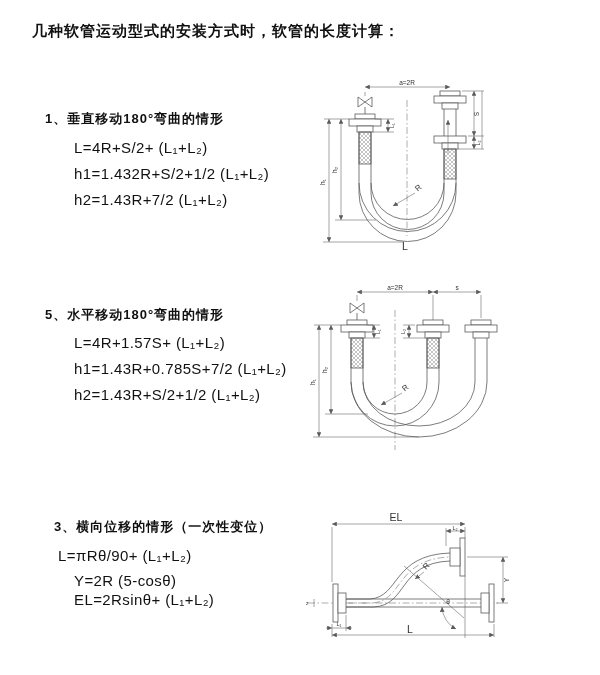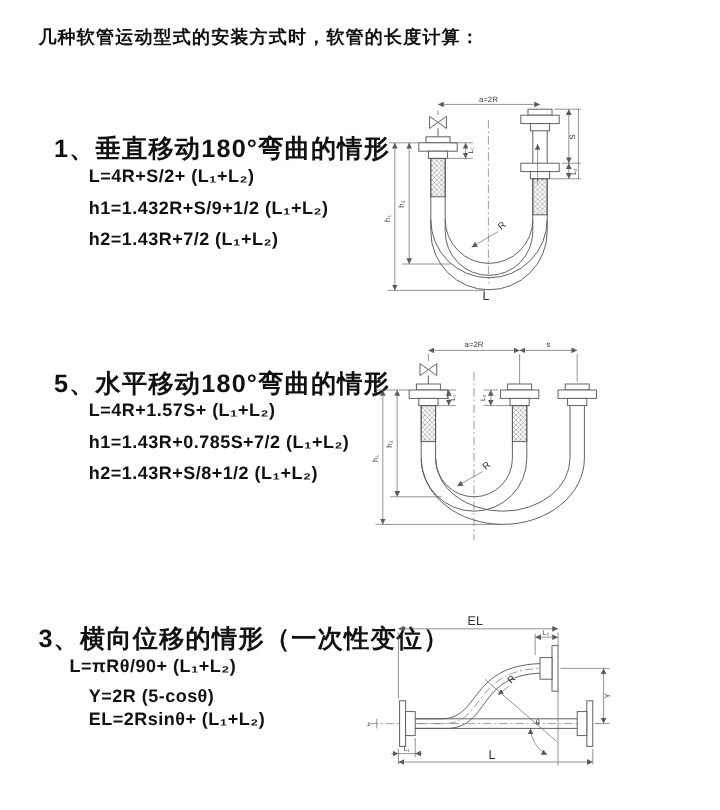--- a/index.html
+++ b/index.html
@@ -1,41 +1,41 @@
 <!DOCTYPE html>
 <html><head>
 <meta charset="utf-8">
 <style>
   html,body{margin:0;padding:0;background:#fff;}
   .page{position:relative;width:600px;height:675px;background:#fff;overflow:hidden;
         font-family:"Liberation Sans",sans-serif;color:#111;border-radius:24px;}
   .doc-title{position:absolute;left:32px;top:22px;font-size:15px;font-weight:700;letter-spacing:1px;}
-  .sec-heading{position:absolute;font-size:21px;font-weight:700;letter-spacing:1px;white-space:nowrap;}
-  .formula{position:absolute;font-size:15px;font-weight:700;letter-spacing:.4px;white-space:nowrap;}
+  .sec-heading{position:absolute;font-size:13px;font-weight:700;letter-spacing:1px;white-space:nowrap;}
+  .formula{position:absolute;font-size:15px;font-weight:400;letter-spacing:.4px;white-space:nowrap;}
   svg{position:absolute;overflow:visible;}
   svg text{font-family:"Liberation Sans",sans-serif;fill:#333;}
   .dl{stroke:#5b5b5b;stroke-width:.8;fill:none;}          
   .dm{stroke:#6a6a6a;stroke-width:.6;fill:none;}          
   .cl{stroke:#777;stroke-width:.6;fill:none;stroke-dasharray:7 2.5 1.5 2.5;} 
   .flg{stroke:#5b5b5b;stroke-width:.8;fill:#fff;}
   .hat{stroke:#5b5b5b;stroke-width:.8;}
   .t65{font-size:6.5px;} .t55{font-size:5.5px;} .t8{font-size:8px;} .t105{font-size:10.5px;} .t5{font-size:5px;}
   .arr{fill:#5b5b5b;}
 </style>
 </head>
 <body>
 
 <div class="page">
 
   <div class="doc-title">几种软管运动型式的安装方式时，软管的长度计算：</div>
 
   <section>
     <div class="sec-heading" style="left:45px;top:110px">1、垂直移动180°弯曲的情形</div>
     <div class="formula" style="left:74px;top:139px">L=4R+S/2+ (L₁+L₂)</div>
-    <div class="formula" style="left:74px;top:165px">h1=1.432R+S/9+1/2 (L₁+L₂)</div>
+    <div class="formula" style="left:74px;top:165px">h1=1.432R+S/2+1/2 (L₁+L₂)</div>
     <div class="formula" style="left:74px;top:191px">h2=1.43R+7/2 (L₁+L₂)</div>
   </section>
 
   <svg style="left:316px;top:78px" width="190" height="175" viewBox="0 0 190 175">
     <defs>
       <marker id="d1a" viewBox="0 0 10 10" refX="10" refY="5" markerWidth="8" markerHeight="8" orient="auto-start-reverse">
         <path d="M0,0L10,5L0,10z" class="arr"></path>
       </marker>
       <pattern id="d1h" width="4" height="4" patternUnits="userSpaceOnUse">
         <path d="M0,4 L4,0 M0,0 L4,4" stroke="#8a8a8a" stroke-width="0.5"></path>
@@ -112,21 +112,21 @@
     <line class="dm" x1="13" y1="41" x2="13" y2="164" marker-start="url(#d1a)" marker-end="url(#d1a)"></line>
     <text class="t65" transform="rotate(-90 9 104)" x="9" y="104" text-anchor="middle">h₁</text>
 
     <text class="t105" x="89" y="172" text-anchor="middle">L</text>
   </svg>
 
   <section>
     <div class="sec-heading" style="left:45px;top:306px">5、水平移动180°弯曲的情形</div>
     <div class="formula" style="left:74px;top:334px">L=4R+1.57S+ (L₁+L₂)</div>
     <div class="formula" style="left:74px;top:360px">h1=1.43R+0.785S+7/2 (L₁+L₂)</div>
-    <div class="formula" style="left:74px;top:386px">h2=1.43R+S/8+1/2 (L₁+L₂)</div>
+    <div class="formula" style="left:74px;top:386px">h2=1.43R+S/2+1/2 (L₁+L₂)</div>
   </section>
 
   <svg style="left:306px;top:282px" width="235" height="175" viewBox="0 0 235 175">
     <defs>
       <marker id="d2a" viewBox="0 0 10 10" refX="10" refY="5" markerWidth="8" markerHeight="8" orient="auto-start-reverse">
         <path d="M0,0L10,5L0,10z" class="arr"></path>
       </marker>
       <pattern id="d2h" width="4" height="4" patternUnits="userSpaceOnUse">
         <path d="M0,4 L4,0 M0,0 L4,4" stroke="#8a8a8a" stroke-width="0.5"></path>
       </pattern>
@@ -194,21 +194,21 @@
     <line class="dm" x1="8" y1="43" x2="35" y2="43"></line>
     <line class="dm" x1="19" y1="132" x2="62" y2="132"></line>
     <line class="dm" x1="7" y1="155" x2="113" y2="155"></line>
     <line class="dm" x1="25" y1="43" x2="25" y2="132" marker-start="url(#d2a)" marker-end="url(#d2a)"></line>
     <text class="t65" transform="rotate(-90 21 88)" x="21" y="88" text-anchor="middle">h₂</text>
     <line class="dm" x1="13" y1="43" x2="13" y2="155" marker-start="url(#d2a)" marker-end="url(#d2a)"></line>
     <text class="t65" transform="rotate(-90 9 100)" x="9" y="100" text-anchor="middle">h₁</text>
   </svg>
 
   <section>
-    <div class="sec-heading" style="left:32px;top:518px">3、横向位移的情形（一次性变位）</div>
+    <div class="sec-heading" style="left:54px;top:518px">3、横向位移的情形（一次性变位）</div>
     <div class="formula" style="left:58px;top:547px">L=πRθ/90+ (L₁+L₂)</div>
     <div class="formula" style="left:74px;top:572px">Y=2R (5-cosθ)</div>
     <div class="formula" style="left:74px;top:591px">EL=2Rsinθ+ (L₁+L₂)</div>
   </section>
 
   <svg style="left:296px;top:498px" width="300" height="150" viewBox="0 0 300 150">
     <defs>
       <marker id="d3a" viewBox="0 0 10 10" refX="10" refY="5" markerWidth="8" markerHeight="8" orient="auto-start-reverse">
         <path d="M0,0L10,5L0,10z" class="arr"></path>
       </marker>

